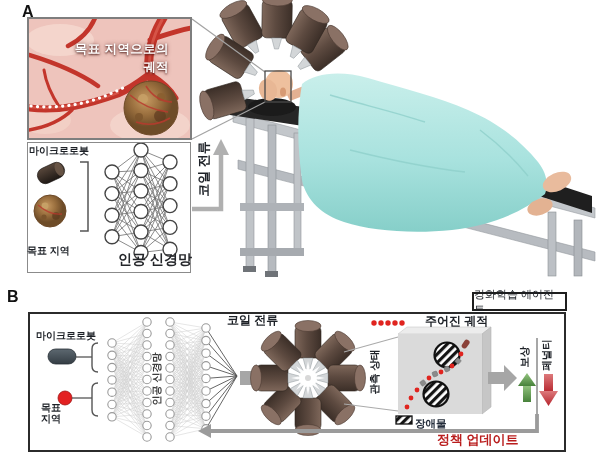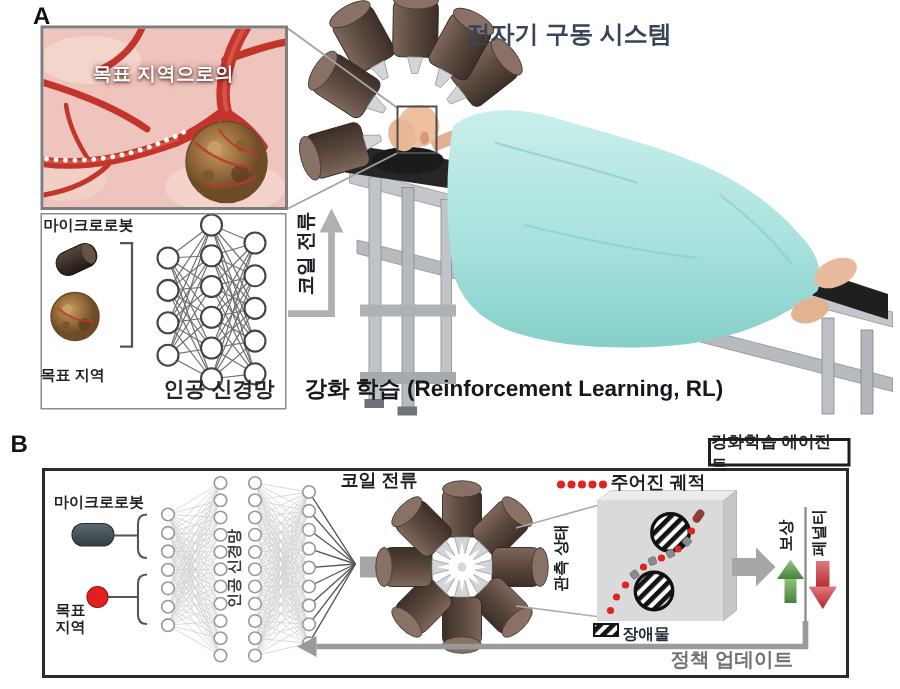--- a/index.html
+++ b/index.html
@@ -2,25 +2,25 @@
 <html><head>
 <meta charset="utf-8">
 <style>
   html,body{margin:0;padding:0;background:#fff}
   #figure{position:relative;width:600px;height:459px;background:#fff;overflow:hidden;
           font-family:"Liberation Sans",sans-serif}
   #art{position:absolute;left:0;top:0;z-index:1}
   .box{position:absolute;z-index:2;pointer-events:none}
   .lbl{position:absolute;z-index:3;font-weight:bold;color:#1d2127;line-height:1.12;white-space:nowrap}
   .vlbl{transform:rotate(-90deg);text-align:center}
-  .ctr{text-align:center;white-space:normal}
+  .ctr{text-align:right;white-space:normal}
   #vessel-line1,#vessel-line2{color:#fff;letter-spacing:.4px;
       text-shadow:0 1px 2px rgba(70,22,18,.9),0 0 4px rgba(90,30,25,.7)}
   #agent-badge{position:absolute;z-index:3;display:flex;align-items:center;justify-content:flex-end;
-      background:#fff;border:2.5px solid #1e1e1e;font-weight:bold;font-size:11px;color:#1d2127}
+      background:#fff;border:2.5px solid #1e1e1e;font-weight:normal;font-size:11px;color:#1d2127}
 </style>
 </head>
 <body>
 
 <div id="figure">
 
   <svg id="art" width="600" height="459" viewBox="0 0 600 459">
     <defs>
       <clipPath id="vesselClip">
           <rect x="29" y="19" width="161" height="119"></rect>
@@ -578,35 +578,34 @@
   </svg>
 
   <div class="box" style="left:27px;top:17px;width:161px;height:119px;border:2px solid #7e7e7e"></div>
   <div class="box" style="left:27px;top:142px;width:162px;height:129px;border:1.5px solid #8b8b8b"></div>
   <div class="box" style="left:28px;top:312px;width:534px;height:136px;border:2px solid #2b2b2b"></div>
   <div id="agent-badge" style="left:472px;top:292px;width:91px;height:15px">
     <span>강화학습 에이전트</span>
   </div>
 
   <div class="lbl" style="left:22px;top:3px;font-size:16px;color:#111">A</div>
-  <div class="lbl" style="left:311px;top:15px;font-size:16px;color:#38445a">전자기 구동 시스템</div>
   <div class="lbl ctr" id="vessel-line1" style="left:49px;top:42px;width:120px;font-size:12.5px">목표 지역으로의</div>
+  <div class="lbl ctr" id="vessel-line2" style="left:49px;top:60px;width:120px;font-size:12.5px">궤적</div>
   <div class="lbl" style="left:29px;top:145px;font-size:10px">마이크로로봇</div>
   <div class="lbl" style="left:27px;top:245px;font-size:10px">목표 지역</div>
   <div class="lbl ctr" style="left:100px;top:252px;width:92px;font-size:14px;color:#24262a">인공 신경망</div>
   <div class="lbl vlbl" style="left:165px;top:161px;width:80px;height:16px;font-size:13px">코일 전류</div>
-  <div class="lbl" style="left:203px;top:252px;font-size:15px;color:#15181d">강화 학습 (Reinforcement Learning, RL)</div>
 
   <div class="lbl" style="left:7px;top:288px;font-size:16px;color:#111">B</div>
   <div class="lbl" style="left:36px;top:330px;font-size:10px">마이크로로봇</div>
   <div class="lbl ctr" style="left:33px;top:402px;width:28px;font-size:10px">
     <span>목표</span><br>
     <span>지역</span>
   </div>
   <div class="lbl vlbl" style="left:124px;top:371px;width:70px;height:16px;font-size:10px;color:#3c3c3c">인공 신경망</div>
   <div class="lbl" style="left:227px;top:314px;font-size:12px">코일 전류</div>
-  <div class="lbl" style="left:407px;top:315px;font-size:12px">주어진 궤적</div>
+  <div class="lbl" style="left:425px;top:315px;font-size:12px">주어진 궤적</div>
   <div class="lbl vlbl" style="left:347px;top:364px;width:60px;height:16px;font-size:10.5px">관측 상태</div>
   <div class="lbl" style="left:415px;top:418px;font-size:10.5px;color:#232c3a">장애물</div>
   <div class="lbl vlbl" style="left:507px;top:349px;width:40px;height:16px;font-size:10.5px">보상</div>
   <div class="lbl vlbl" style="left:527px;top:347px;width:44px;height:16px;font-size:10.5px">페널티</div>
-  <div class="lbl" style="left:447px;top:433px;font-size:13px;color:#737373">정책 업데이트</div>
+  <div class="lbl" style="left:437px;top:433px;font-size:13px;color:#b91c1c">정책 업데이트</div>
 </div>
 
 </body></html>

